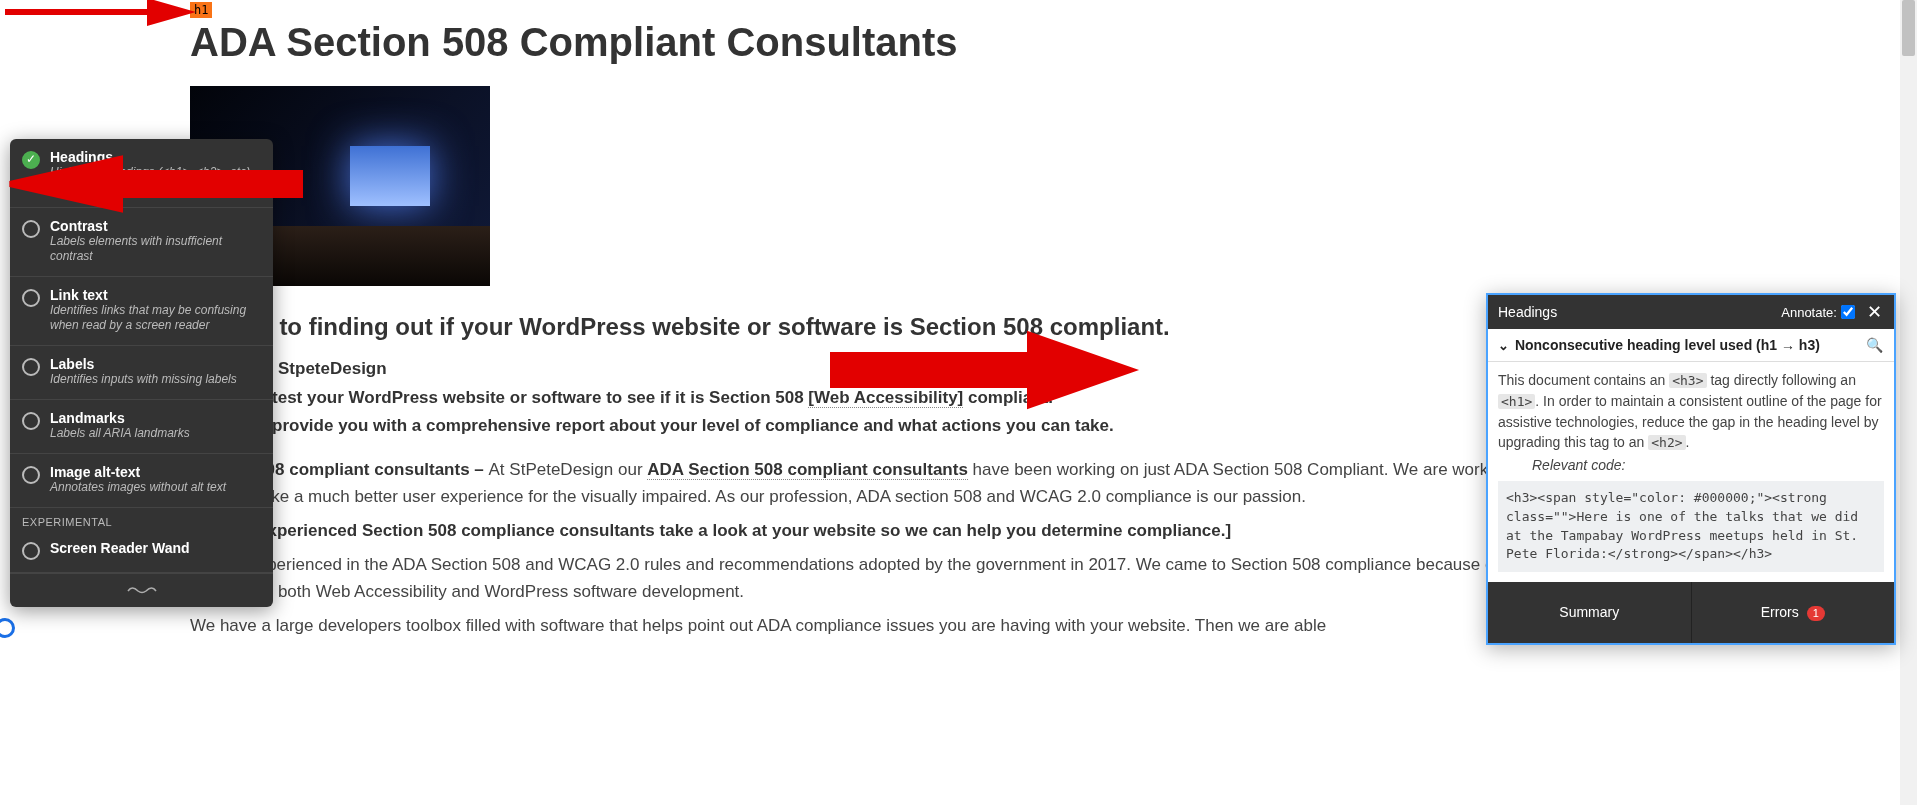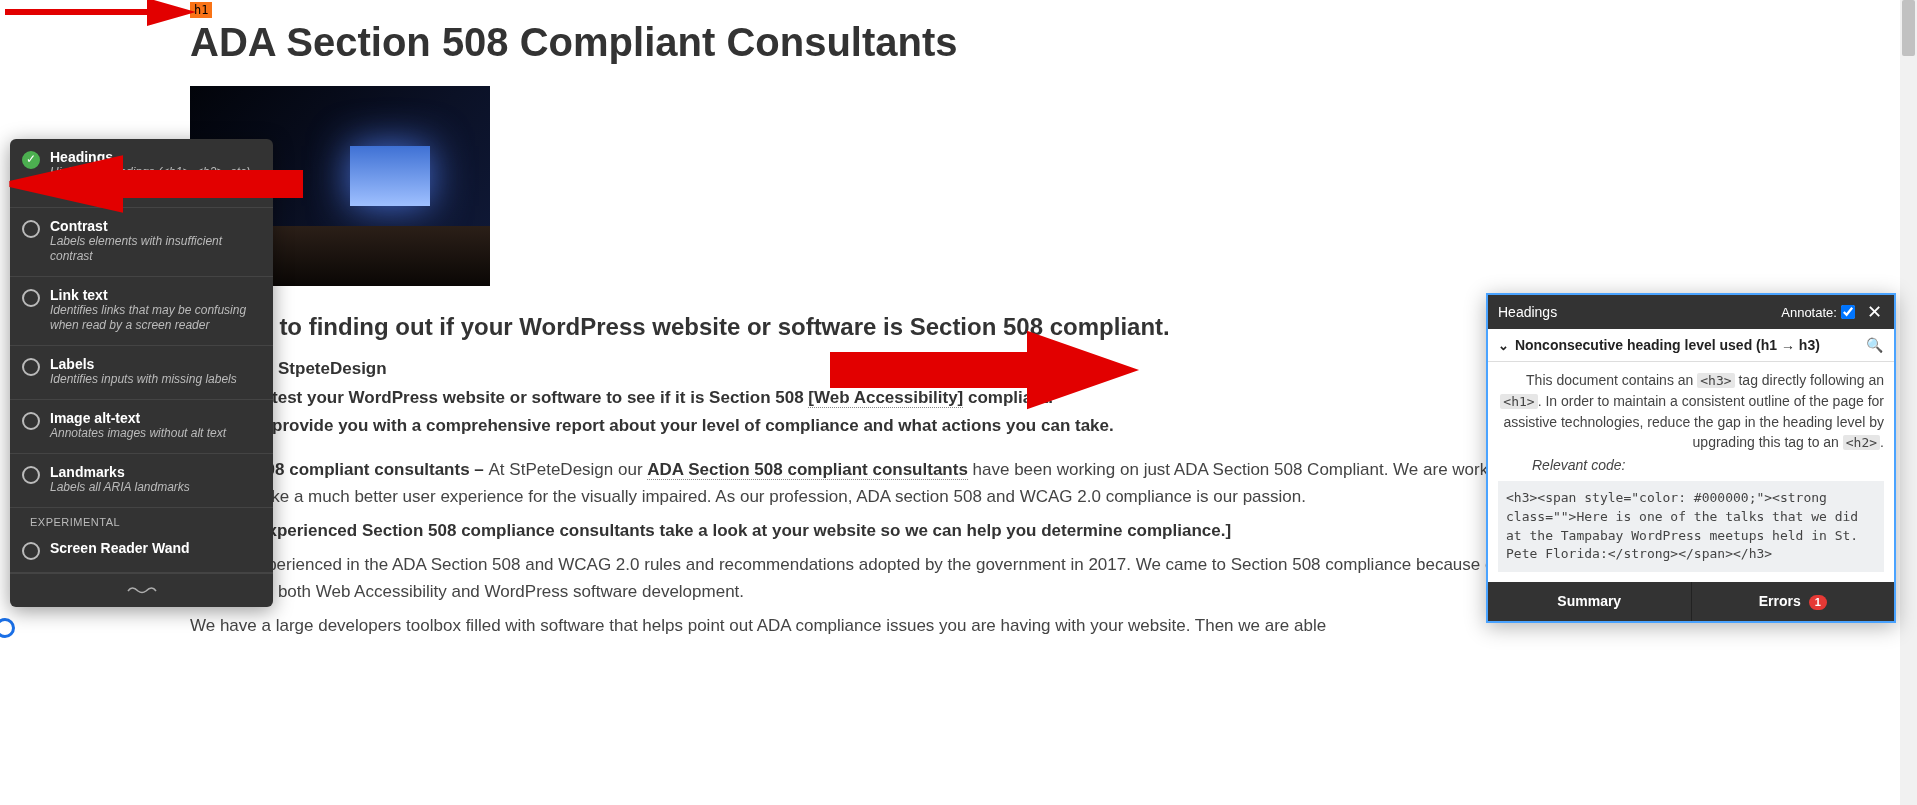--- a/index.html
+++ b/index.html
@@ -139,21 +139,21 @@
   .a11y-text .a11y-desc {
     font-size: 12px;
     font-style: italic;
     color: #bbb;
     line-height: 1.25;
   }
   .a11y-section-label {
     font-size: 11px;
     color: #bbb;
     letter-spacing: 0.5px;
-    padding: 8px 12px 2px 20px;
+    padding: 8px 12px 2px 12px;
   }
   .a11y-footer {
     height: 34px;
     display:flex;
     align-items:center;
     justify-content:center;
     border-top:1px solid #444;
   }
   .a11y-footer svg { opacity:0.8; }
 
@@ -192,21 +192,20 @@
     font-weight:700;
     color:#222;
     border-bottom:1px solid #ddd;
   }
   .h-issue-title .chev { margin-right:6px; font-size:13px;}
   .h-issue-title .mag { margin-left:auto; color:#666; cursor:pointer;}
   .h-body {
     padding: 8px 10px 4px 10px;
     color:#444;
     line-height:1.45;
-    text-align:right;
   }
   .codechip {
     background:#e6e6e6;
     font-family: Consolas, monospace;
     font-size: 13px;
     padding: 0 3px;
     border-radius: 2px;
   }
   .h-rel { font-style: italic; padding: 0 10px 4px 24px; color:#444;margin-left:20px;}
   .h-code {
@@ -220,25 +219,24 @@
     line-height:1.45;
   }
   .h-tabs {
     display:flex;
     background:#333;
     color:#fff;
   }
   .h-tab {
     flex:1;
     text-align:center;
-    padding:11px 0;
+    padding:22px 0;
     font-size:14px;
     cursor:pointer;
     border-right:1px solid #222;
-    font-weight:bold;
   }
   .h-tab:last-child{border-right:none;}
   .err-badge {
     display:inline-block;
     background:#e53935;
     color:#fff;
     border-radius:8px;
     font-size:11px;
     padding:0 6px;
     margin-left:4px;
@@ -329,29 +327,29 @@
   <div class="a11y-item">
     <div class="a11y-radio"></div>
     <div class="a11y-text">
       <div class="a11y-title">Labels</div>
       <div class="a11y-desc">Identifies inputs with missing labels</div>
     </div>
   </div>
   <div class="a11y-item">
     <div class="a11y-radio"></div>
     <div class="a11y-text">
+      <div class="a11y-title">Landmarks</div>
+      <div class="a11y-desc">Labels all ARIA landmarks</div>
+    </div>
+  </div>
+  <div class="a11y-item">
+    <div class="a11y-radio"></div>
+    <div class="a11y-text">
       <div class="a11y-title">Image alt-text</div>
       <div class="a11y-desc">Annotates images without alt text</div>
-    </div>
-  </div>
-  <div class="a11y-item">
-    <div class="a11y-radio"></div>
-    <div class="a11y-text">
-      <div class="a11y-title">Landmarks</div>
-      <div class="a11y-desc">Labels all ARIA landmarks</div>
     </div>
   </div>
   <div class="a11y-section-label">EXPERIMENTAL</div>
   <div class="a11y-item">
     <div class="a11y-radio"></div>
     <div class="a11y-text">
       <div class="a11y-title">Screen Reader Wand</div>
     </div>
   </div>
   <div class="a11y-footer">

